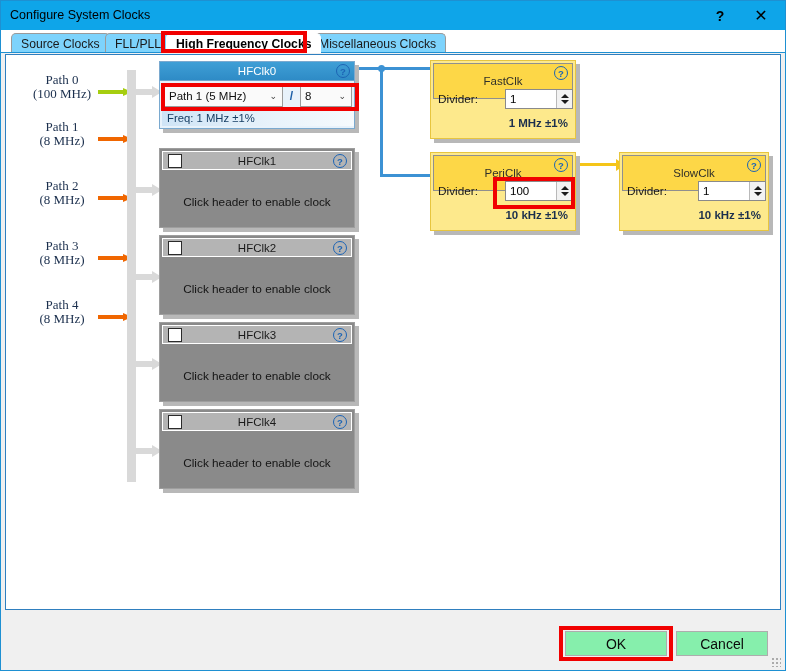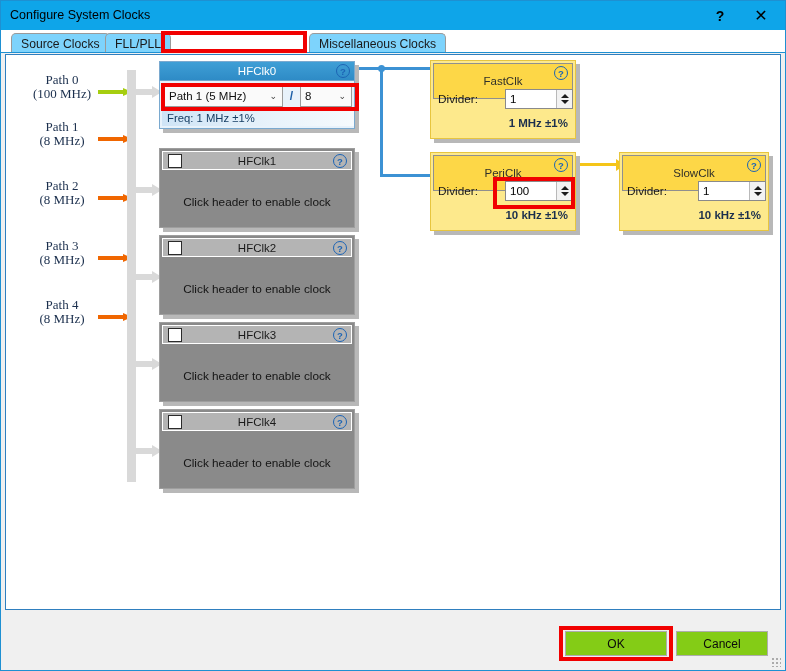--- a/index.html
+++ b/index.html
@@ -323,24 +323,24 @@
     border:4px solid #f10000;
     box-sizing:border-box;
     pointer-events:none;
     z-index:40;
   }
 
   
   .btn{
     position:absolute;
     box-sizing:border-box;
-    background:#84cc16;
+    background:#86efac;
     border:1px solid #adadad;
     display:flex;align-items:center;justify-content:center;
-    font-size:12px;
+    font-size:14px;
     color:#0b0b0b;
   }
   #ok-btn{ left:564px; top:630px; width:102px; height:25px; }
   #cancel-btn{ left:675px; top:630px; width:92px; height:25px; }
 
   #grip{
     position:absolute; right:4px; bottom:3px; width:10px;height:10px;
     background:
       radial-gradient(#9a9a9a 38%, transparent 40%) 0 0/4px 4px;
     opacity:.8;
@@ -353,20 +353,21 @@
 
   <div id="titlebar">
     <div id="title-text">Configure System Clocks</div>
     <div class="titlebtn" id="help-btn">?</div>
     <div class="titlebtn" id="close-btn">✕</div>
   </div>
 
   <div id="tabstrip">
     <div class="tab" id="tab-0">Source Clocks</div>
     <div class="tab" id="tab-1">FLL/PLL</div>
+    <div class="tab active" id="tab-2">High Frequency Clocks</div>
     <div class="tab" id="tab-3">Miscellaneous Clocks</div>
     <div class="scrollarrow" id="scroll-left">◁</div>
     <div class="scrollarrow" id="scroll-right">▷</div>
   </div>
   <div id="tab-underline"></div>
 
   <div id="canvas">
 
     <div class="pathlabel" style="left:13px; top:18px;">
       <span>Path 0</span>

